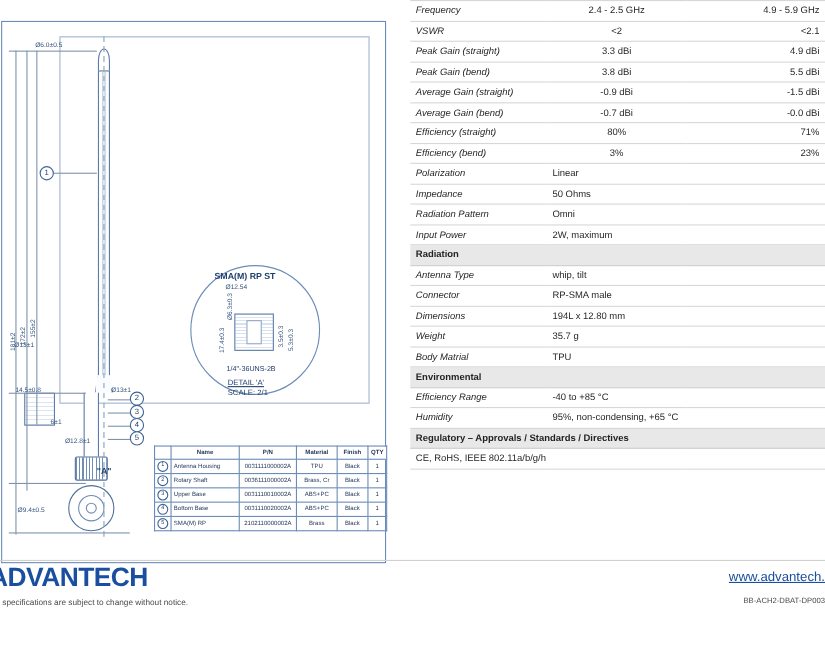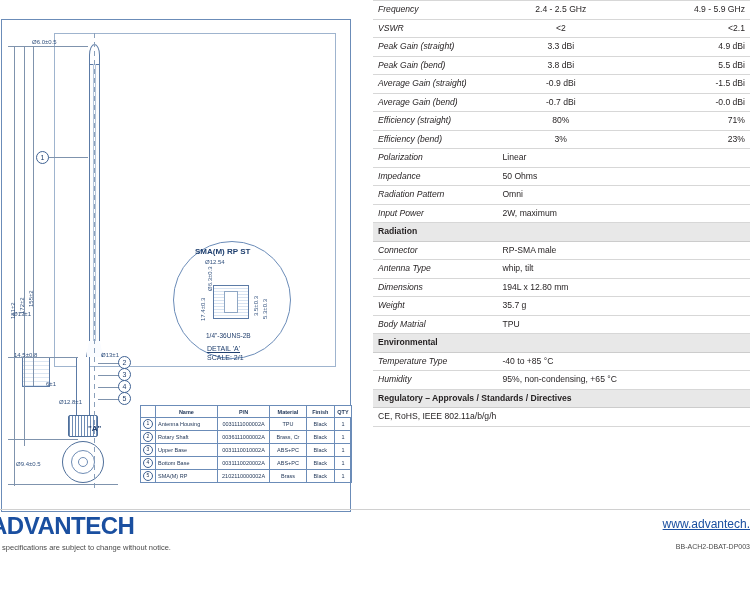--- a/index.html
+++ b/index.html
@@ -537,44 +537,44 @@
           <td colspan="2" class="span2">Omni</td>
         </tr>
         <tr>
           <td class="label">Input Power</td>
           <td colspan="2" class="span2">2W, maximum</td>
         </tr>
         <tr class="section">
           <td colspan="3">Radiation</td>
         </tr>
         <tr>
+          <td class="label">Antenna Type</td>
+          <td colspan="2" class="span2">whip, tilt</td>
+        </tr>
+        <tr>
           <td class="label">Connector</td>
           <td colspan="2" class="span2">RP-SMA male</td>
         </tr>
         <tr>
-          <td class="label">Antenna Type</td>
-          <td colspan="2" class="span2">whip, tilt</td>
-        </tr>
-        <tr>
           <td class="label">Dimensions</td>
           <td colspan="2" class="span2">194L x 12.80 mm</td>
         </tr>
         <tr>
           <td class="label">Weight</td>
           <td colspan="2" class="span2">35.7 g</td>
         </tr>
         <tr>
           <td class="label">Body Matrial</td>
           <td colspan="2" class="span2">TPU</td>
         </tr>
         <tr class="section">
           <td colspan="3">Environmental</td>
         </tr>
         <tr>
-          <td class="label">Temperature Type</td>
+          <td class="label">Efficiency Range</td>
           <td colspan="2" class="span2">-40 to +85 °C</td>
         </tr>
         <tr>
           <td class="label">Humidity</td>
           <td colspan="2" class="span2">95%, non-condensing, +65 °C</td>
         </tr>
         <tr class="section">
           <td colspan="3">Regulatory – Approvals / Standards / Directives</td>
         </tr>
         <tr>

